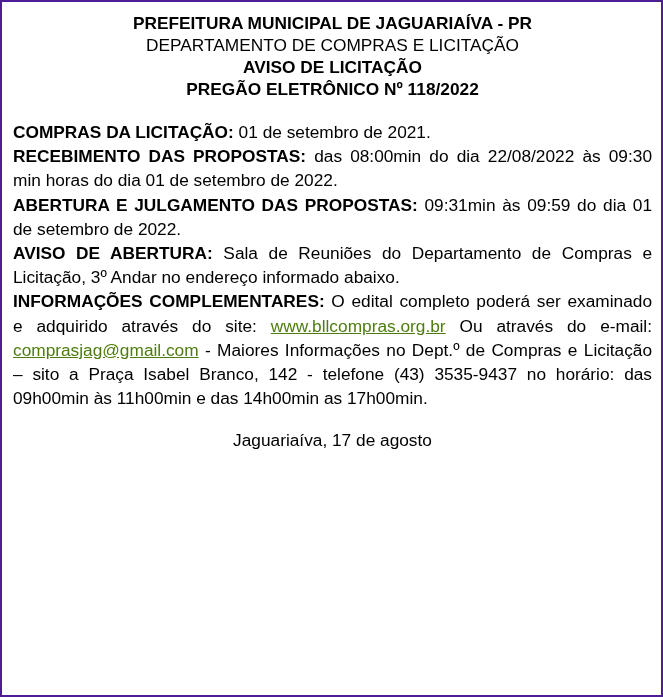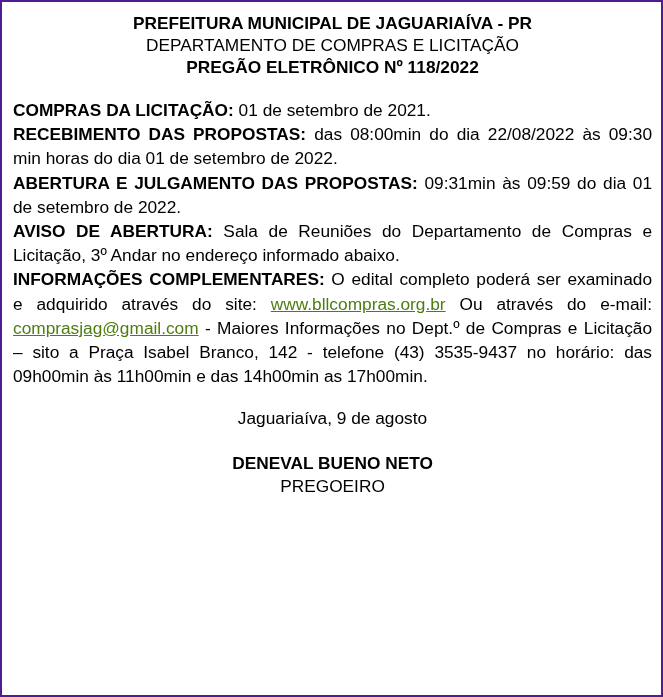--- a/index.html
+++ b/index.html
@@ -51,40 +51,37 @@
   .sig-role { font-weight: normal; }
 </style>
 </head>
 <body>
 
 <div class="page">
 
   <header class="doc-header">
     <div class="h-bold">PREFEITURA MUNICIPAL DE JAGUARIAÍVA - PR</div>
     <div class="h-reg">DEPARTAMENTO DE COMPRAS E LICITAÇÃO</div>
+    <div class="h-bold">AVISO DE LICITAÇÃO</div>
     <div class="h-bold">PREGÃO ELETRÔNICO Nº 118/2022</div>
   </header>
 
   <main class="doc-body">
 
     <p><strong>COMPRAS DA LICITAÇÃO:</strong><span> 01 de setembro de 2021.</span></p>
 
     <p><strong>RECEBIMENTO DAS PROPOSTAS:</strong><span> das 08:00min do dia 22/08/2022 às 09:30 min horas do dia 01 de setembro de 2022.</span></p>
 
     <p><strong>ABERTURA E JULGAMENTO DAS PROPOSTAS:</strong><span> 09:31min às 09:59 do dia 01 de setembro de 2022.</span></p>
 
 
     <p><strong>AVISO DE ABERTURA:</strong><span> Sala de Reuniões do Departamento de Compras e Licitação, 3º Andar no endereço informado abaixo.</span></p>
 
     <p><strong>INFORMAÇÕES COMPLEMENTARES:</strong><span> O edital completo poderá ser examinado e adquirido através do site: </span><a class="link">www.bllcompras.org.br</a><span> Ou através do e-mail: </span><a class="link">comprasjag@gmail.com</a><span> - Maiores Informações no Dept.º de Compras e Licitação – sito a Praça Isabel Branco, 142 - telefone (43) 3535-9437 no horário: das 09h00min às 11h00min e das 14h00min as 17h00min.</span></p>
   </main>
 
   <footer>
     <div class="date-block">
-      <div>Jaguariaíva, 9 de agosto</div>
-    </div>
-    <div class="signature-block">
-      <div class="sig-name">DENEVAL BUENO NETO</div>
-      <div class="sig-role">PREGOEIRO</div>
+      <div>Jaguariaíva, 17 de agosto</div>
     </div>
   </footer>
 
 </div>
 
 </body></html>

